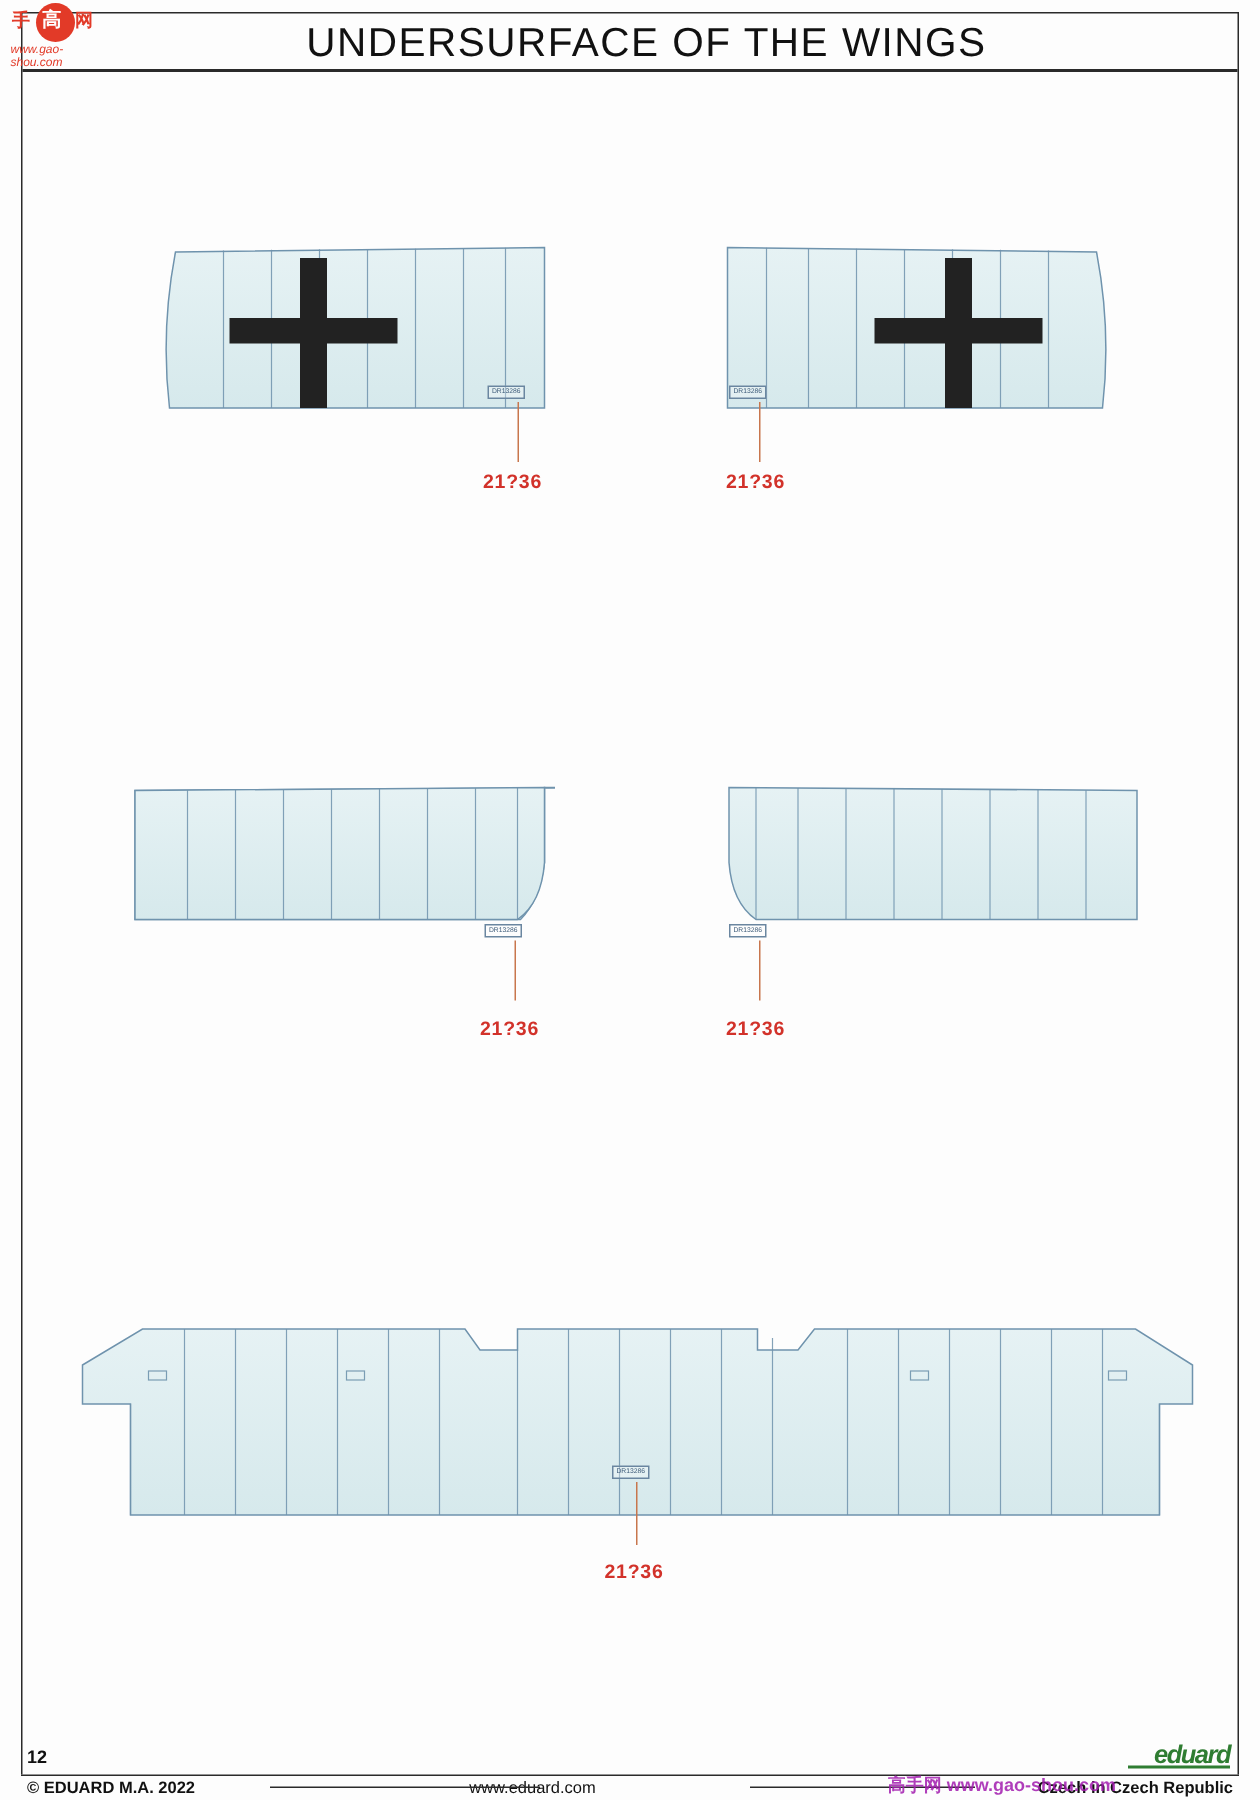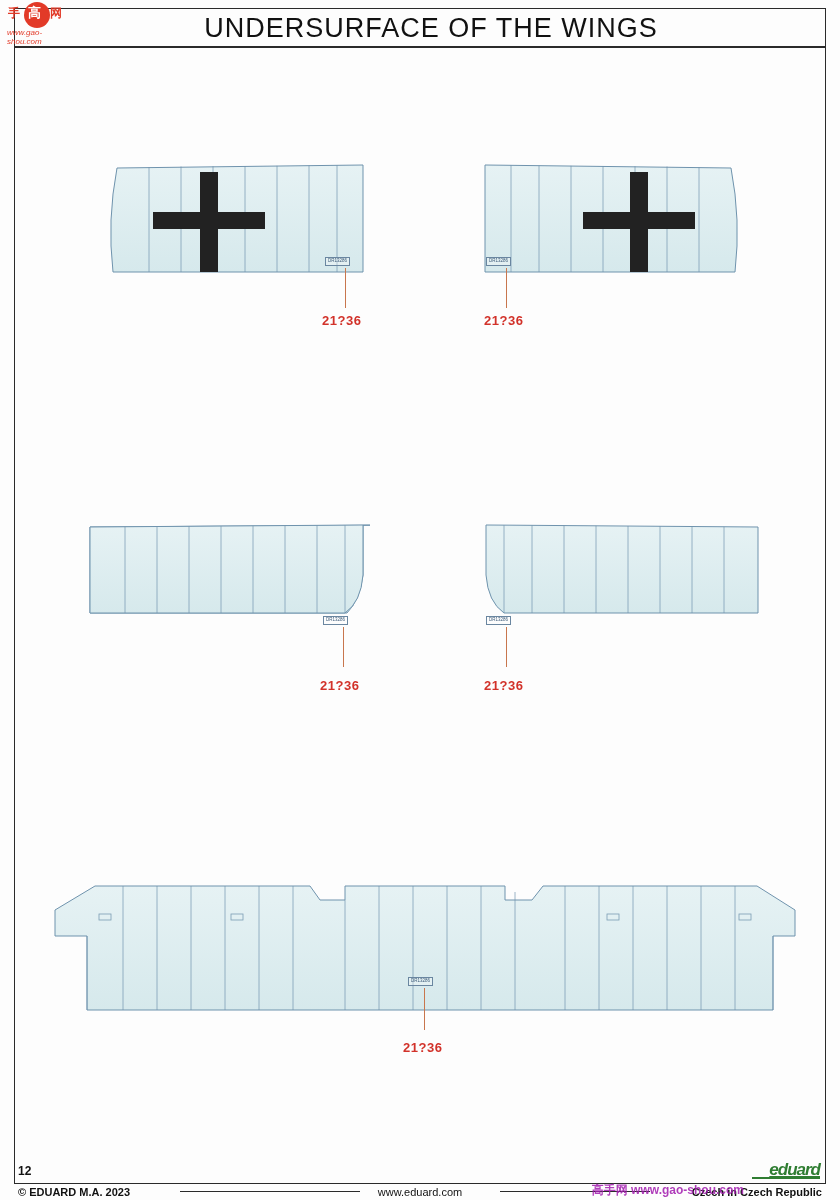--- a/index.html
+++ b/index.html
@@ -153,21 +153,21 @@
   .footer-left {
     position: absolute;
     left: 18px; top: 1186px;
     font-size: 11px;
     color: #111;
     font-weight: bold;
   }
   .footer-center {
     position: absolute;
     left: 0; top: 1186px;
-    width: 840px;
+    width: 710px;
     text-align: center;
     font-size: 11px;
     color: #111;
   }
   .footer-right {
     position: absolute;
     right: 18px; top: 1186px;
     font-size: 11px;
     color: #111;
     font-weight: bold;
@@ -185,21 +185,20 @@
     background: #2a2a2a;
   }
   .brand {
     position: absolute;
     right: 20px; top: 1160px;
     font-size: 17px;
     color: #2f7d32;
     font-style: italic;
     font-weight: bold;
     letter-spacing: -1px;
-    text-decoration: underline;
   }
   .brand-bar {
     position: absolute;
     right: 20px; top: 1177px;
     width: 68px; height: 2px;
     background: #2f7d32;
   }
   .wm-bottom {
     position: absolute;
     right: 96px; top: 1182px;
@@ -356,21 +355,21 @@
         <rect x="694" y="44" width="12" height="6"></rect>
       </g>
     </svg>
   </div>
   <div class="decal-tag" style="left:408px; top:977px;">DR13286</div>
   <div class="leader" style="left:424px; top:988px; height:42px;"></div>
   <div class="label" style="left:403px; top:1040px;">21?36</div>
 
   <div class="page-num">12</div>
   <div class="footer-rule"></div>
-  <div class="footer-left">© EDUARD   M.A.  2023</div>
+  <div class="footer-left">© EDUARD   M.A.  2022</div>
   <div class="footer-center">www.eduard.com</div>
   <div class="footer-right">Czech in Czech Republic</div>
   <div class="footer-dash-left"></div>
   <div class="footer-dash-right"></div>
   <div class="brand">eduard</div>
   <div class="brand-bar"></div>
   <div class="wm-bottom">高手网 www.gao-shou.com</div>
 
 </div>
 

